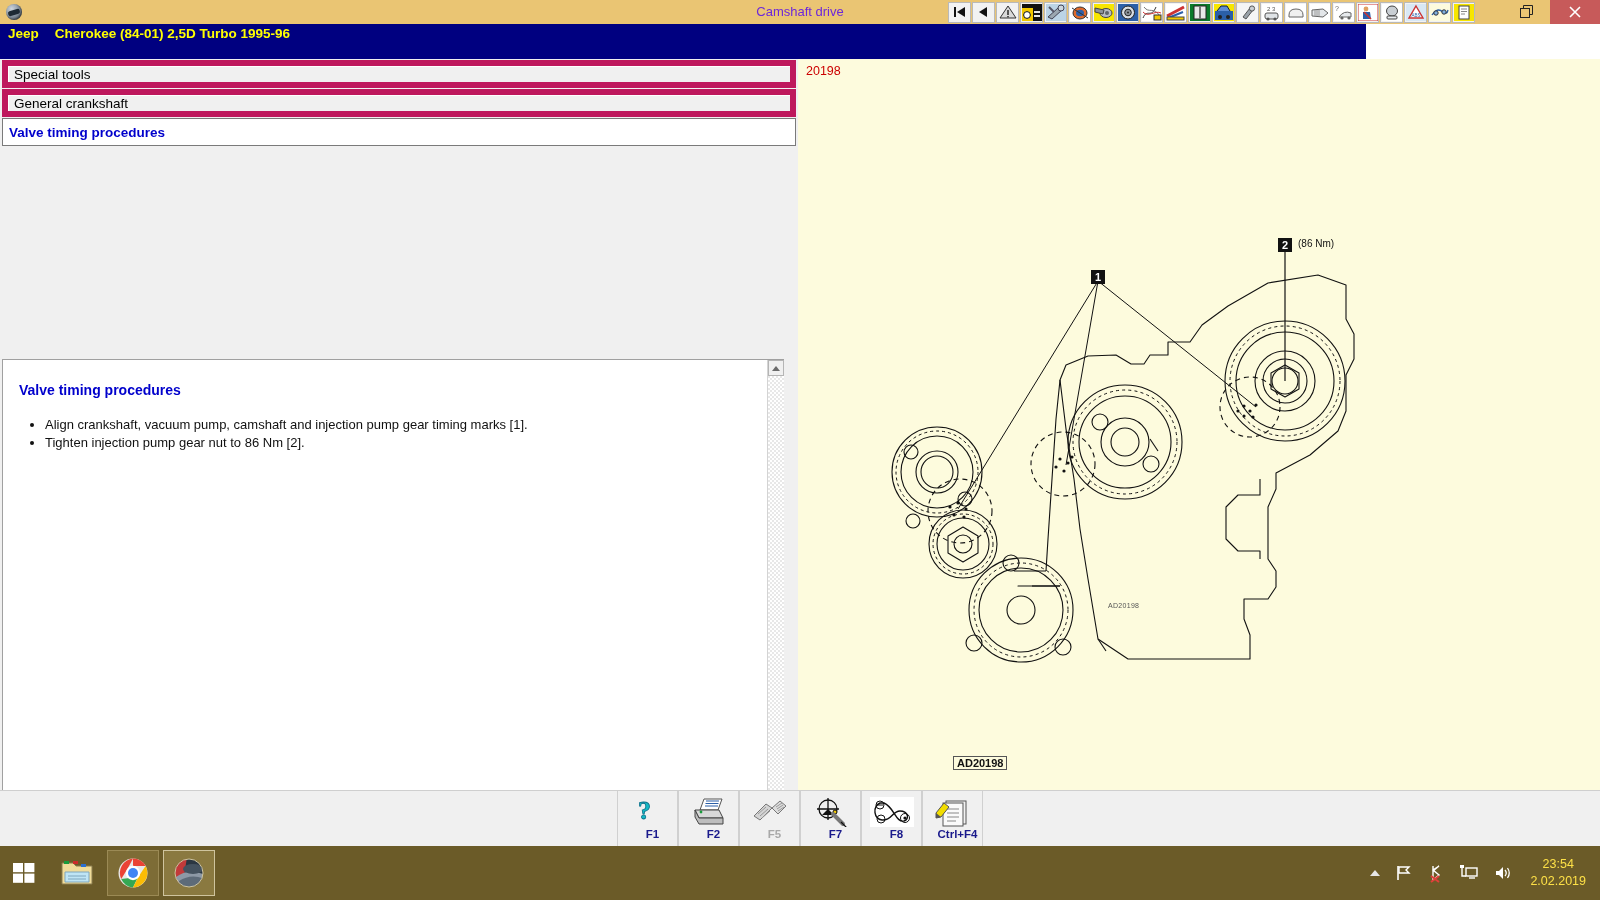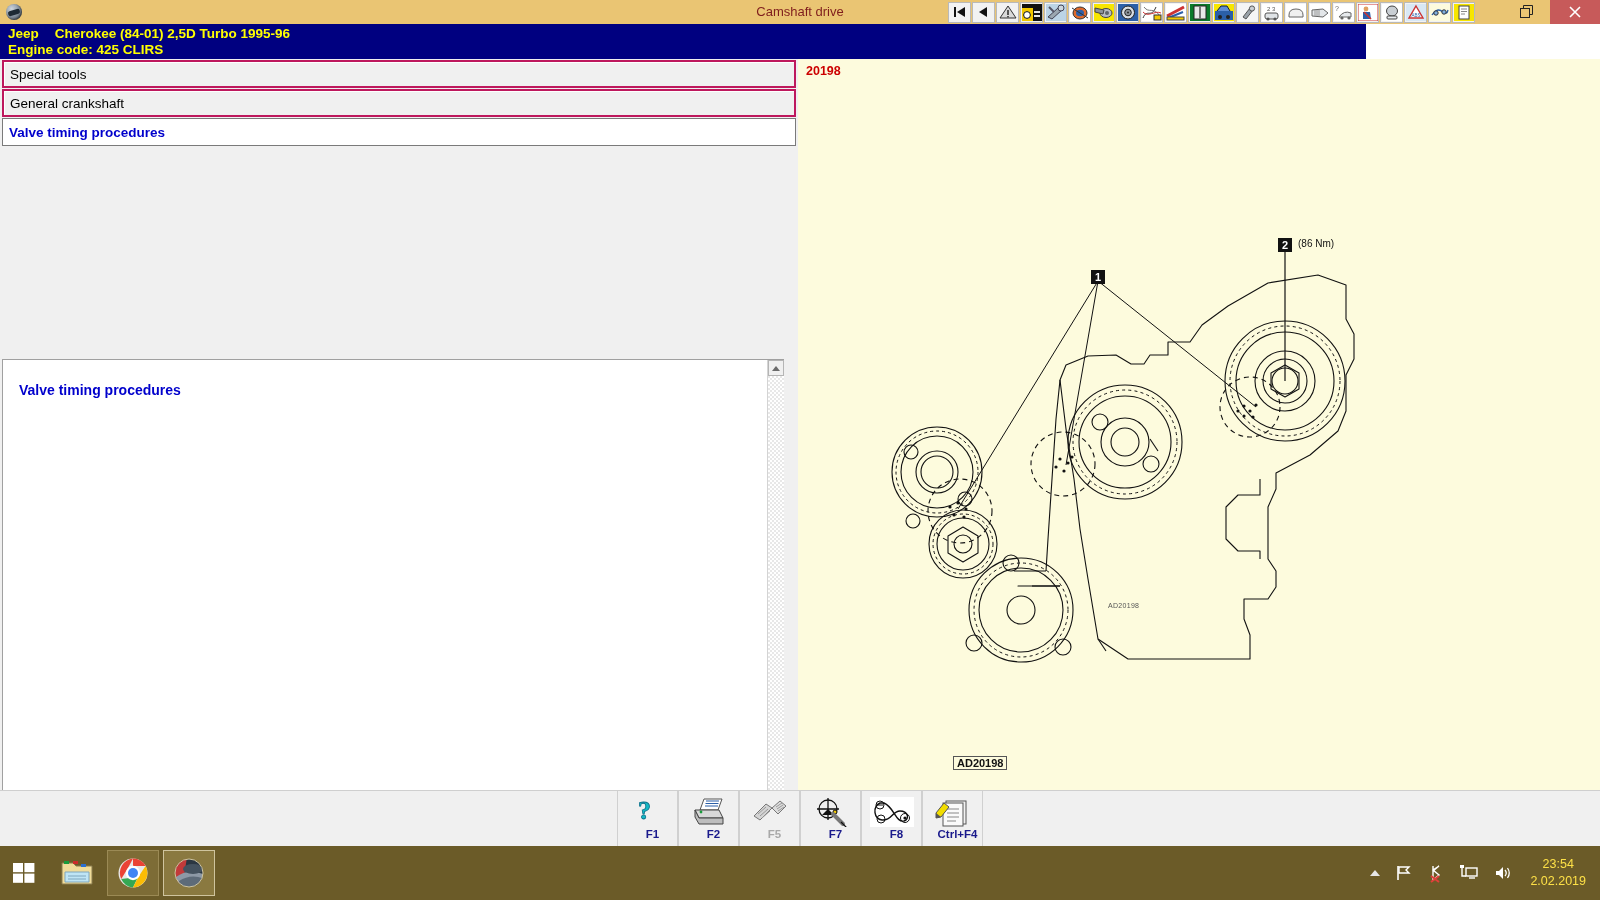--- a/index.html
+++ b/index.html
@@ -25,21 +25,21 @@
     position:absolute;left:3px;top:3px;width:16px;height:16px;border-radius:50%;
     background:radial-gradient(circle at 35% 30%, #cfd6dd 0%, #8e9aa6 45%, #3d4852 100%);
     box-shadow:inset -1px -1px 2px rgba(0,0,0,.5);
   }
   .tb-appicon .ball:after{
     content:"";position:absolute;left:2px;top:6px;width:12px;height:5px;
     background:#1d2a34;border-radius:2px;transform:rotate(-18deg);
   }
   .tb-title{
     position:absolute;left:0;right:0;text-align:center;
-    font-size:13px;color:#7f1d1d;line-height:24px;
+    font-size:13px;color:#6d28d9;line-height:24px;
     pointer-events:none;
   }
   .tb-icons{
     position:absolute;left:948px;top:1px;height:22px;display:flex;align-items:center;
   }
   .tbi{
     width:23px;height:21px;margin-right:1px;
     border:1px solid #b9b9b9;background:#f2f2f2;
     display:flex;align-items:center;justify-content:center;
     overflow:hidden;position:relative;box-sizing:border-box;
@@ -64,21 +64,21 @@
   .bluehdr .gap{display:inline-block;width:16px;}
 
   
   .leftpane{
     position:absolute;left:0;top:59px;width:798px;height:731px;
     background:#f0f0f0;
   }
   .acc-item{
     margin:1px 2px 0 2px;height:28px;
     background:#f0f0f0;
-    border:2px solid #be185d;
+    border:6px solid #be185d;
     box-shadow:inset 1px 1px 0 #ffffff;
     display:flex;align-items:center;
     font-size:13.5px;color:#000;font-weight:normal;
     padding-left:6px;box-sizing:border-box;
   }
   .acc-item.sel{
     background:#ffffff;color:#0000cc;font-weight:bold;
     border:1px solid #7a7a7a;
   }
   .acc-spacer{height:168px;background:#f0f0f0;}
@@ -114,21 +114,21 @@
   .arr{width:0;height:0;border-left:4px solid transparent;border-right:4px solid transparent;}
   .arr.u{border-bottom:5px solid #6b6b6b;}
   .arr.d{border-top:5px solid #6b6b6b;}
 
   
   .rightpane{
     position:absolute;left:798px;top:59px;width:802px;height:731px;
     background:#fdfbdd;overflow:hidden;
   }
   .diagcode{
-    position:absolute;left:8px;top:5px;font-size:12.5px;font-weight:bold;color:#cc0000;
+    position:absolute;left:8px;top:5px;font-size:12.5px;font-weight:normal;color:#cc0000;
   }
   .diaglabel{
     position:absolute;left:155px;top:697px;
     font-size:11px;font-weight:bold;color:#111;
     border:1px solid #555;padding:0 3px;background:#fdfbdd;
   }
   .callout{
     position:absolute;background:#111;color:#fff;
     font-size:11px;font-weight:bold;
     width:14px;height:14px;line-height:14px;text-align:center;
@@ -392,41 +392,41 @@
             <path d="M3 3 L13 13 M13 3 L3 13" stroke="#fff" stroke-width="1.6"></path>
           </svg>
       </div>
     </div>
   </div>
 
   <div class="bluehdr">
     <div class="l1">
       <span>Jeep</span><span class="gap"></span><span>Cherokee (84-01) 2,5D Turbo 1995-96</span>
     </div>
-    <div class="l2">
-      <span>Engine code:</span>
-      <span>425 CLIRS</span>
-    </div>
   </div>
 
   <div class="leftpane">
     <div class="acc-item">
       <span>Special tools</span>
     </div>
     <div class="acc-item">
       <span>General crankshaft</span>
     </div>
     <div class="acc-item sel">
       <span>Valve timing procedures</span>
     </div>
     <div class="acc-spacer"></div>
 
     <div class="content-box">
       <div class="content-inner">
         <div class="content-title">Valve timing procedures</div>
+        <ul class="bullets">
+          <li>Align crankshaft, vacuum pump, camshaft and injection pump gear timing marks [1].</li>
+          <li>Tighten injection pump gear nut to 86 Nm [2].</li>
+        </ul>
       </div>
       <div class="vscroll">
         <div class="track"></div>
         <div class="sb-btn up">
             <span class="arr u"></span>
           </div>
         <div class="sb-btn down">
             <span class="arr d"></span>
           </div>
       </div>

